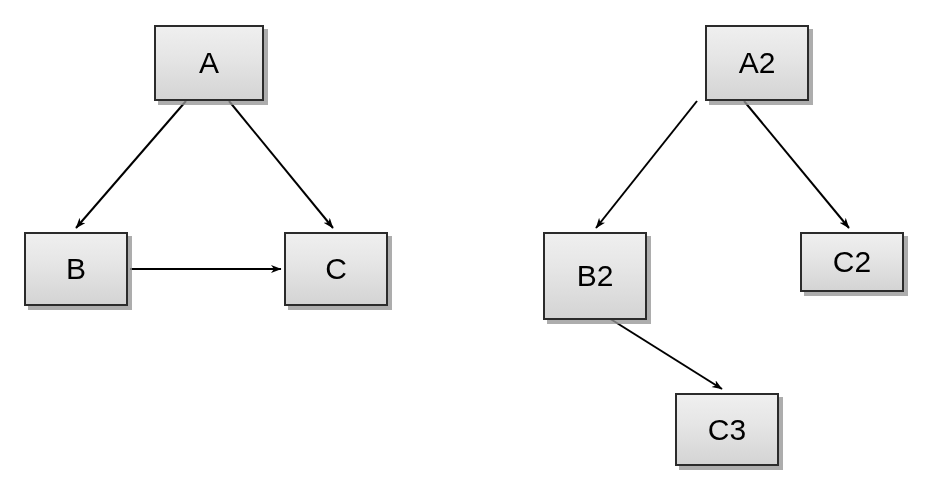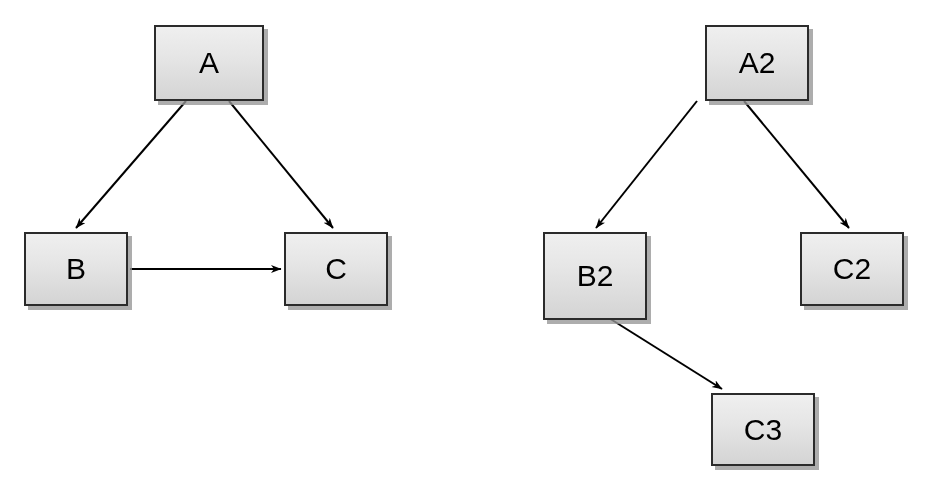--- a/index.html
+++ b/index.html
@@ -78,21 +78,21 @@
       </div>
       <div class="node" style="left: 284px; top: 232px; width: 104px; height: 74px;">
         <span class="node-label">C</span>
       </div>
       <div class="node" style="left: 669px; top: 25px; width: 104px; height: 76px; margin-left: 36px;">
         <span class="node-label">A2</span>
       </div>
       <div class="node" style="left: 543px; top: 232px; width: 104px; height: 88px;">
         <span class="node-label">B2</span>
       </div>
-      <div class="node" style="left: 800px; top: 232px; width: 104px; height: 74px;">
+      <div class="node" style="left: 800px; top: 232px; width: 104px; height: 60px;">
         <span class="node-label">C2</span>
       </div>
-      <div class="node" style="left: 711px; top: 393px; width: 104px; height: 73px;">
+      <div class="node" style="left: 675px; top: 393px; width: 104px; height: 73px;">
         <span class="node-label">C3</span>
       </div>
     </div>
 
 </div>
 
 </body></html>

